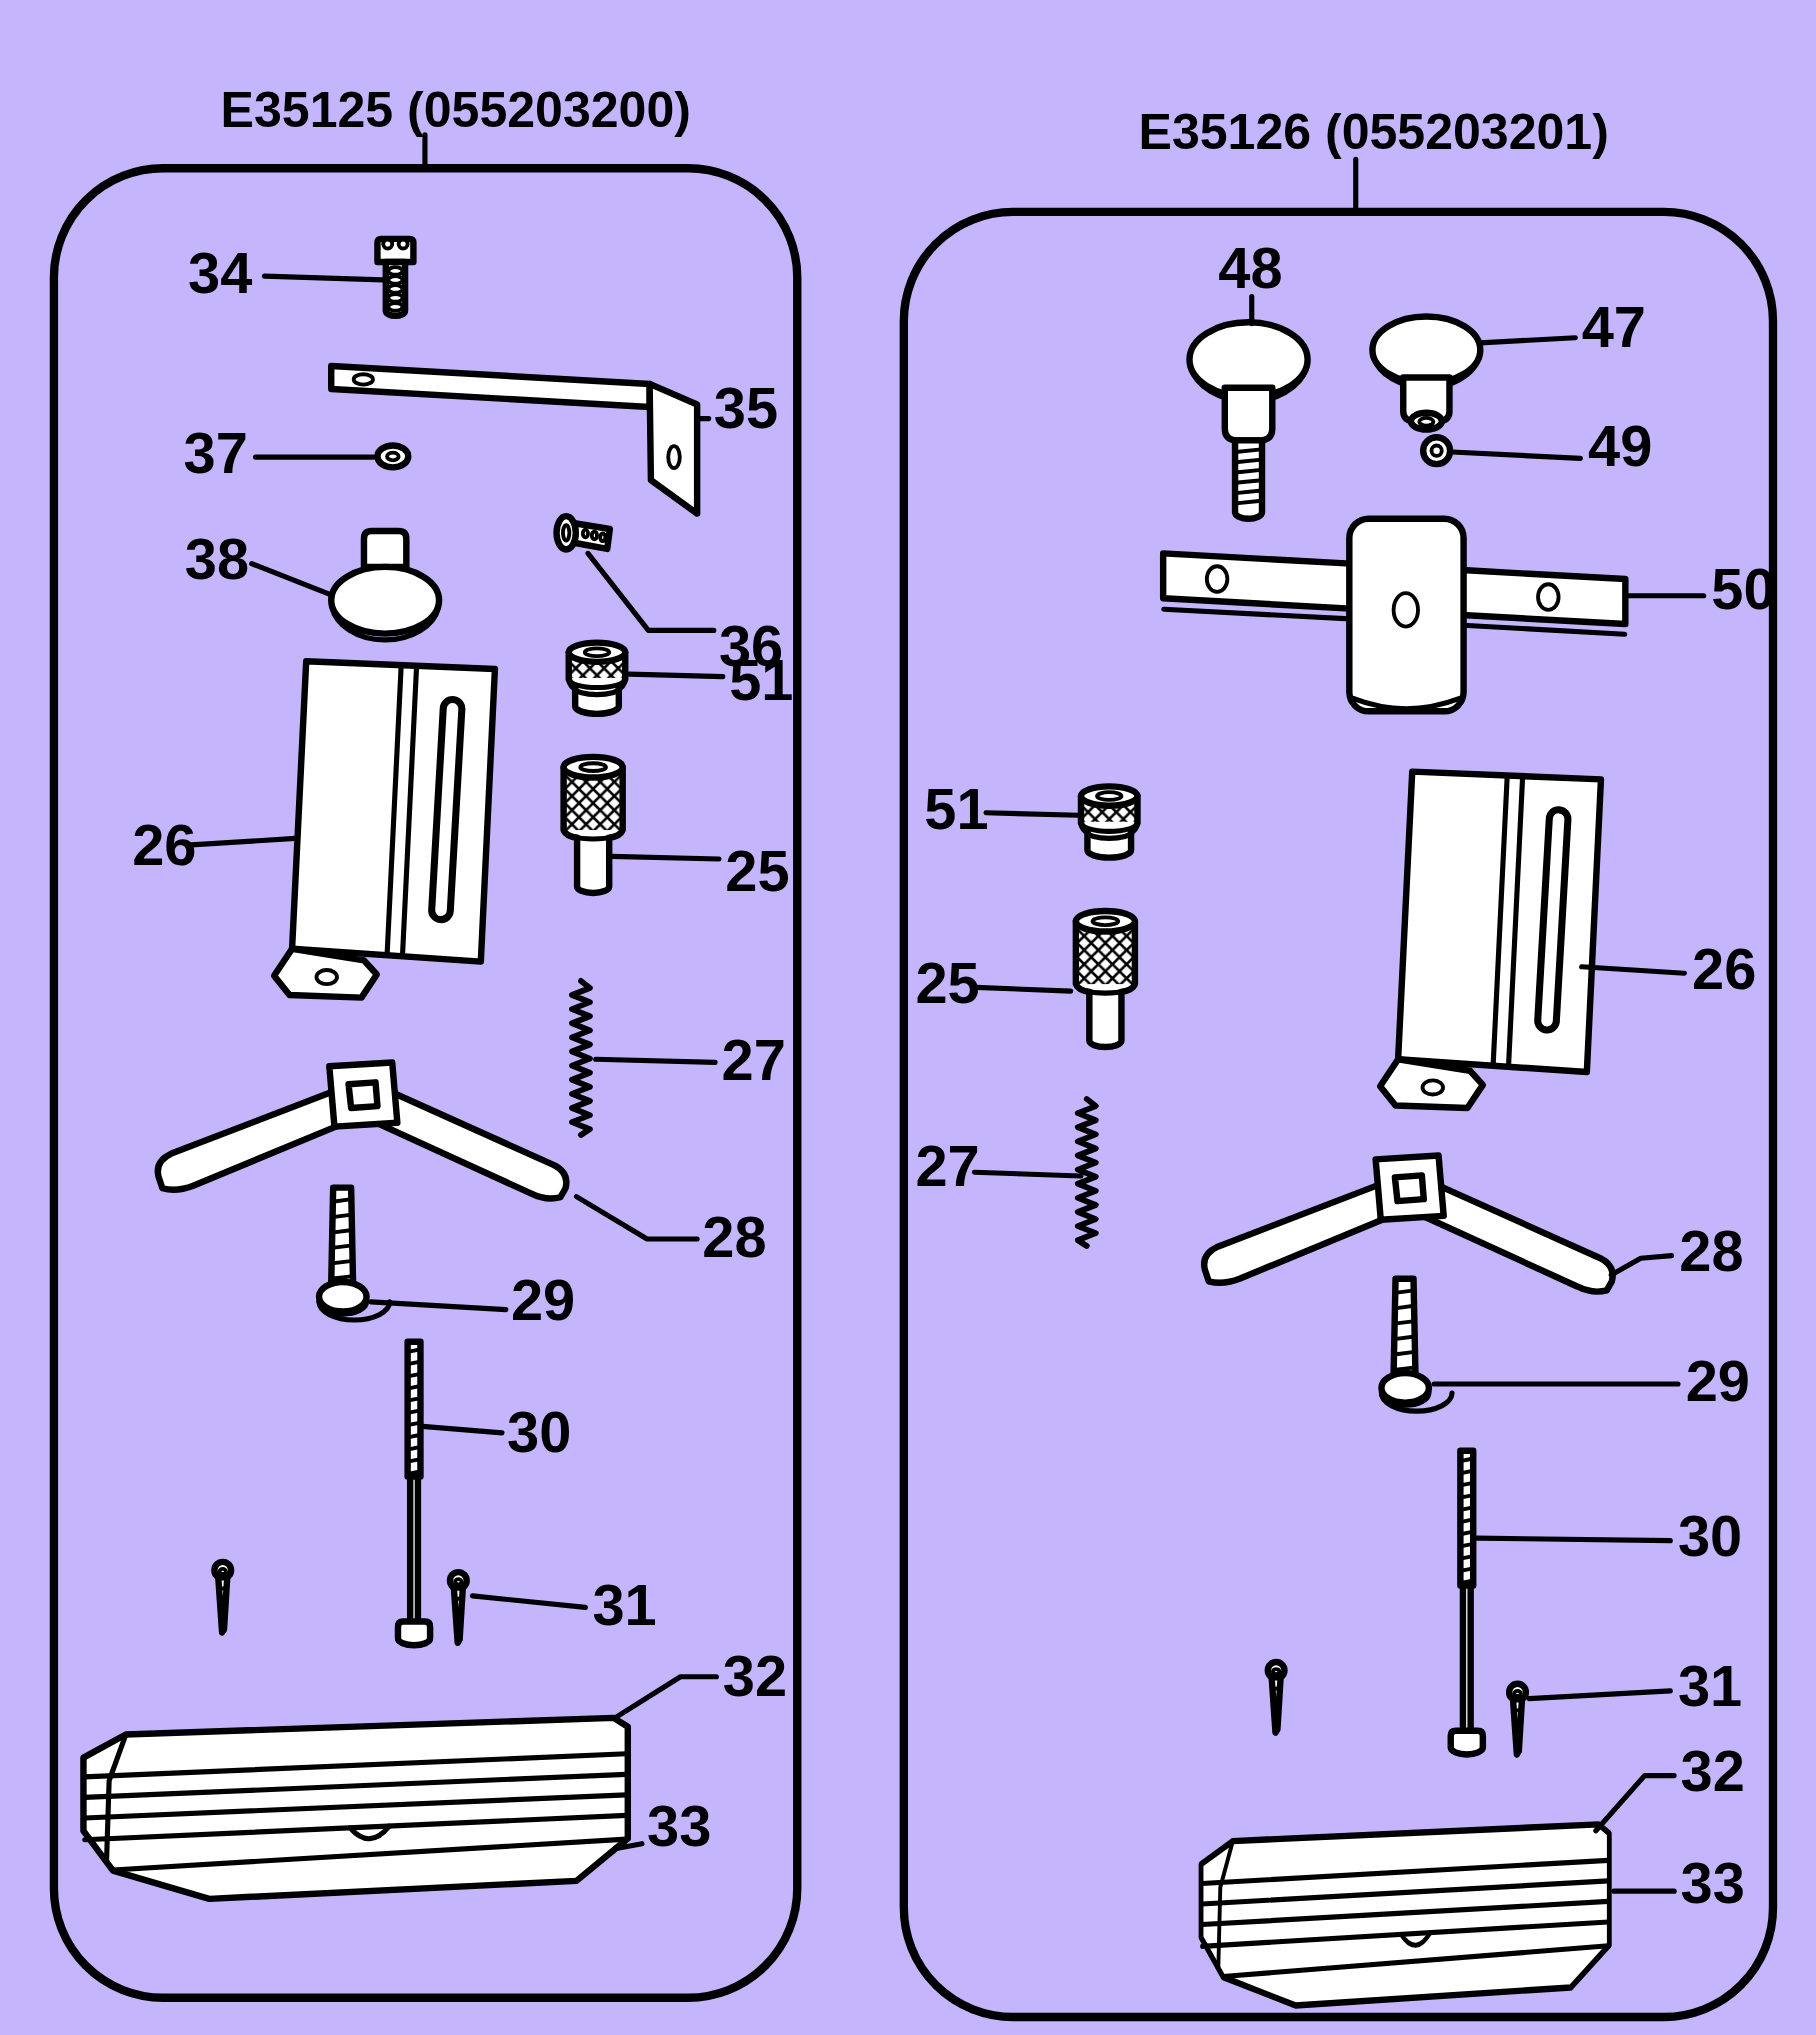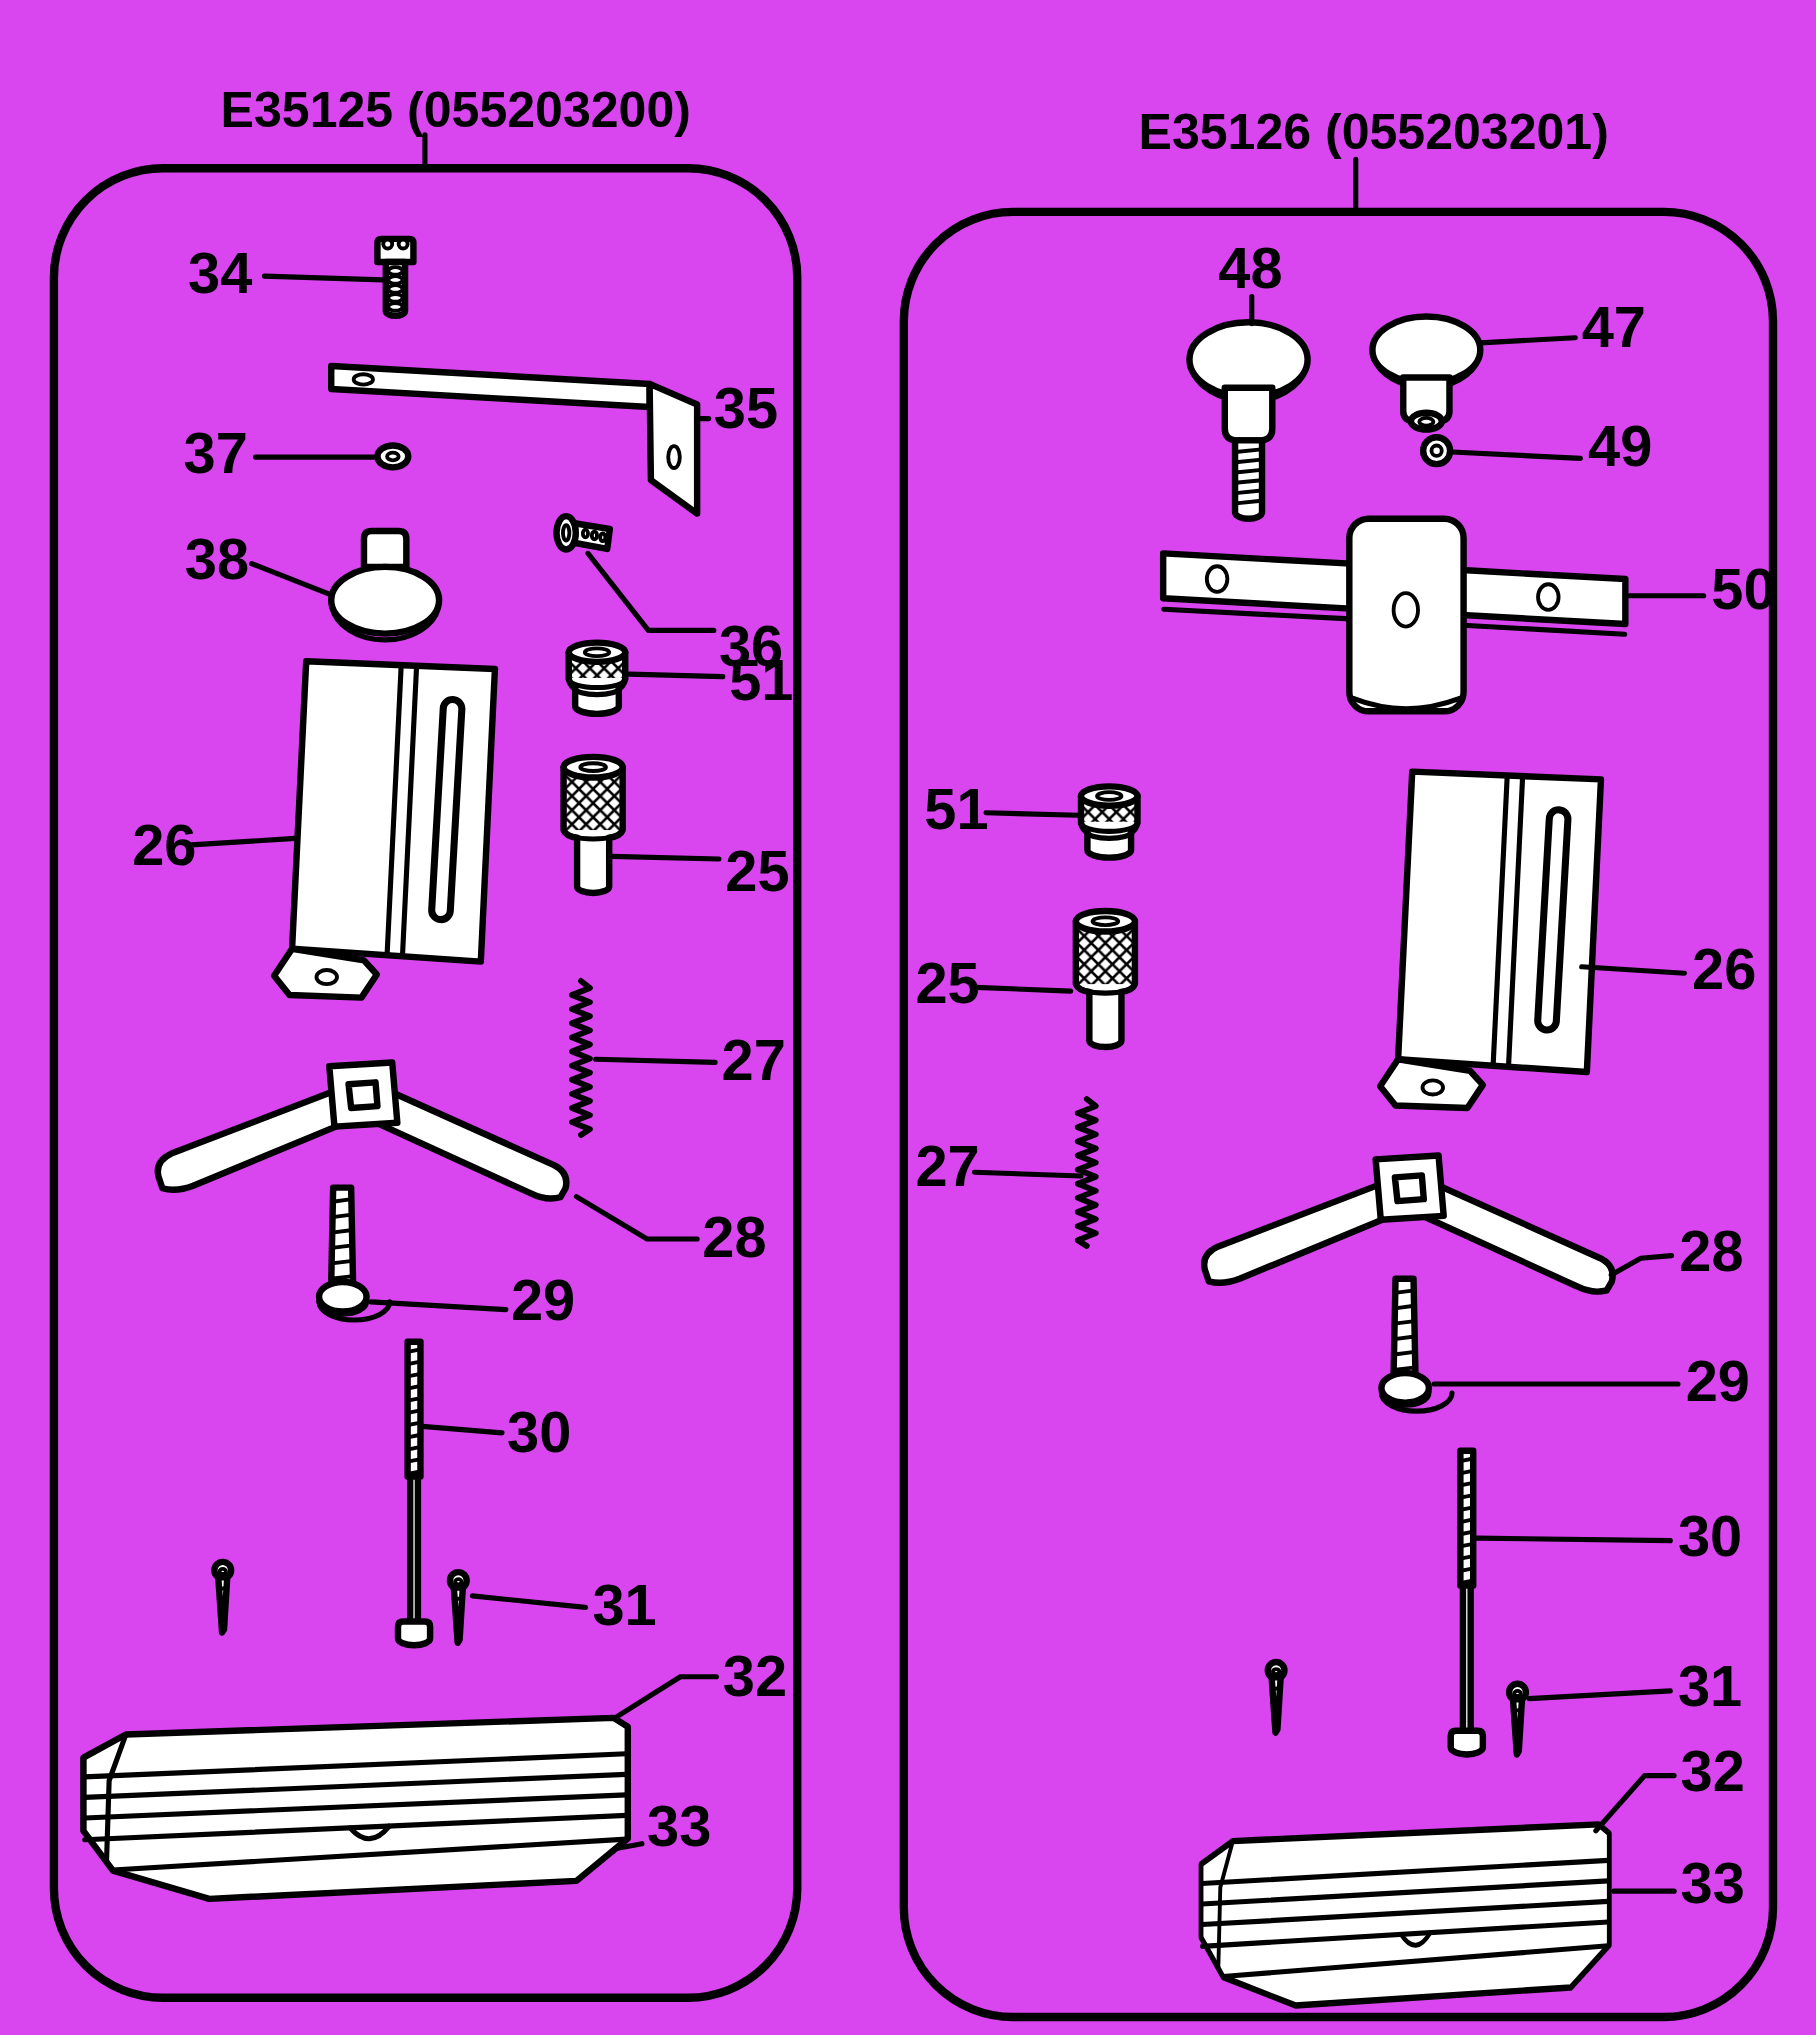--- a/index.html
+++ b/index.html
@@ -1,16 +1,16 @@
 <!DOCTYPE html>
 <html style="font-size:10.3px"><head>
 <meta charset="utf-8">
 <style>
   html,body{margin:0;padding:0;background:#ffffff;}
-  #stage{position:relative;width:1816px;height:2035px;background:#d946ef;overflow:hidden;}
+  #stage{position:relative;width:1816px;height:2035px;background:#c4b5fd;overflow:hidden;}
   svg{position:absolute;left:0;top:0;}
   .panel{fill:none;stroke:#000;stroke-width:13;}
   .outline{fill:#fff;stroke:#000;stroke-width:10;stroke-linejoin:round;stroke-linecap:round;}
   .thin{fill:none;stroke:#000;stroke-width:8;stroke-linejoin:round;stroke-linecap:round;}
   .tick{fill:none;stroke:#000;stroke-width:6;stroke-linecap:round;}
   .tickw{fill:#fff;stroke:#000;stroke-width:6;}
   .lead{fill:none;stroke:#000;stroke-width:8;stroke-linecap:round;stroke-linejoin:round;}
   .lbl{font-family:"Liberation Sans",sans-serif;font-weight:700;font-size:90px;fill:#000;}
   .ttl{font-family:"Liberation Sans",sans-serif;font-weight:700;font-size:78px;fill:#000;}
   .slotO{fill:none;stroke:#000;stroke-width:40;stroke-linecap:round;}

